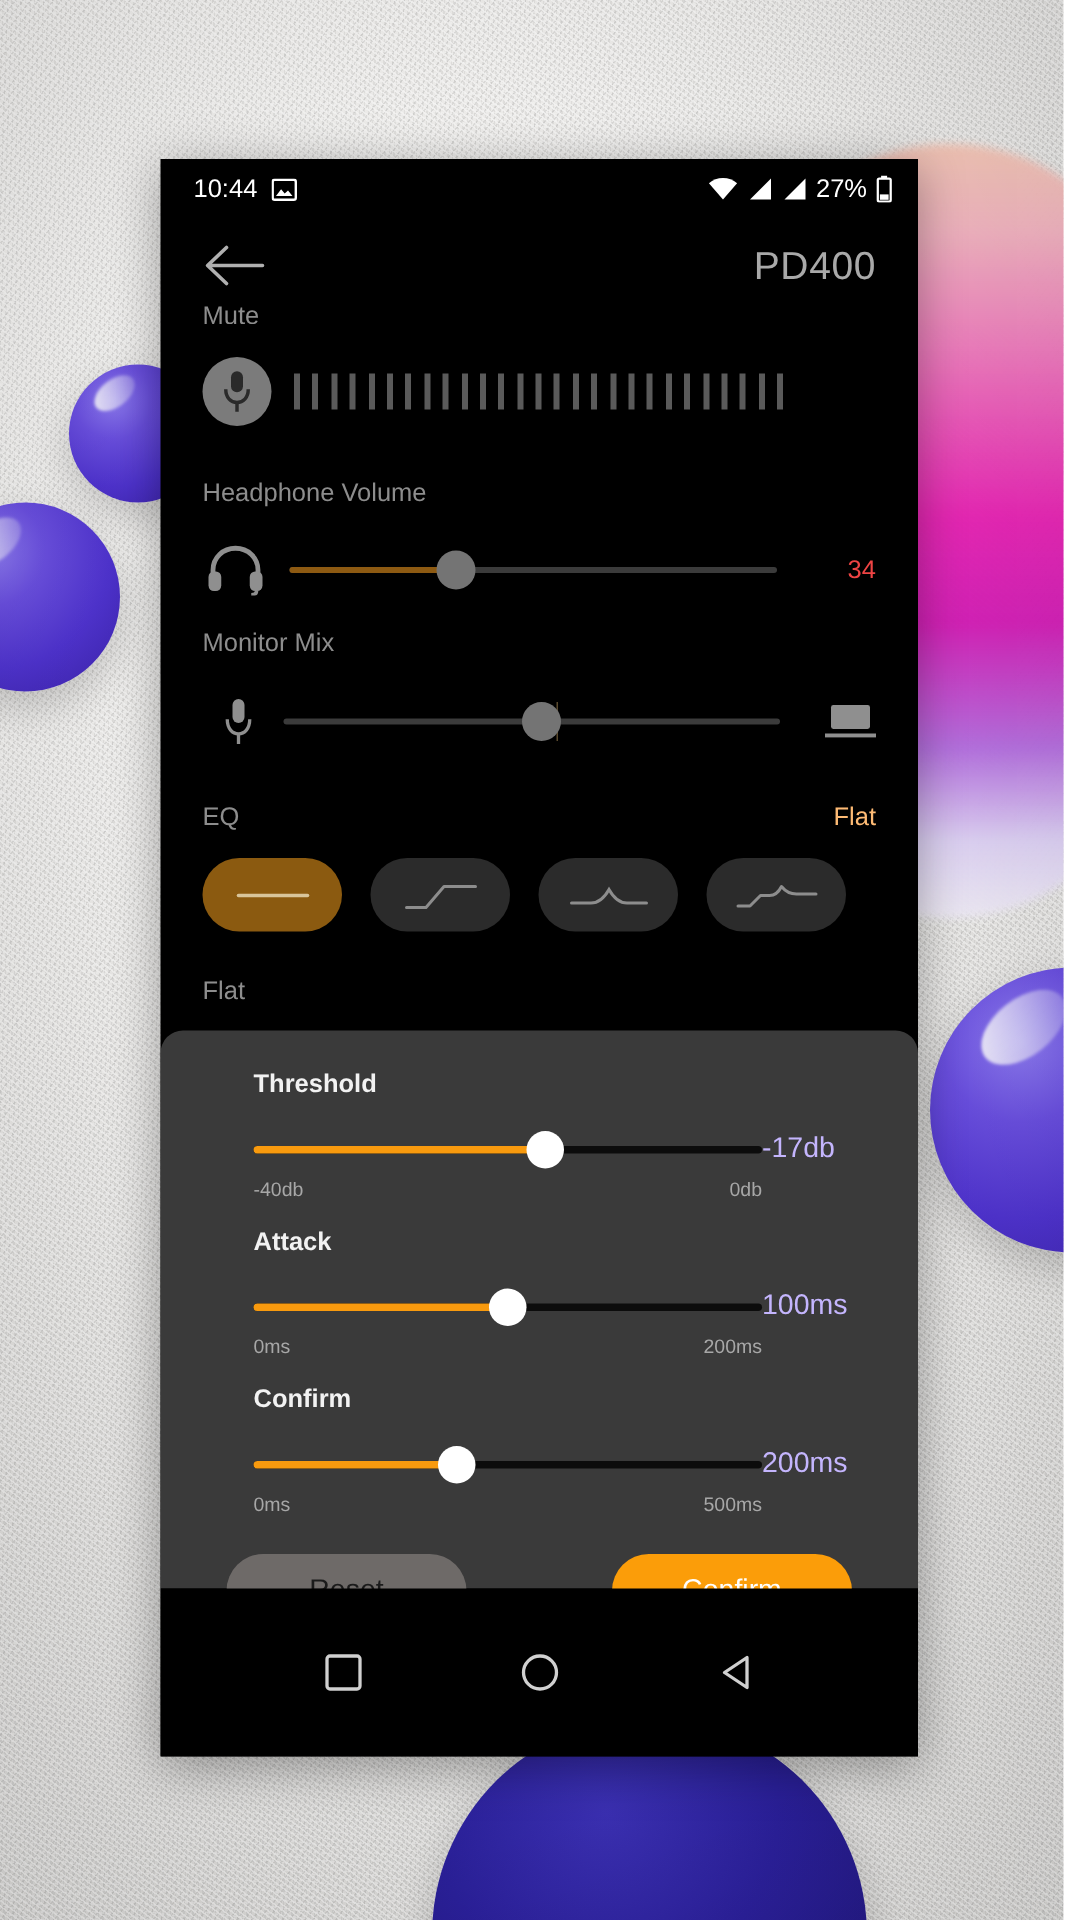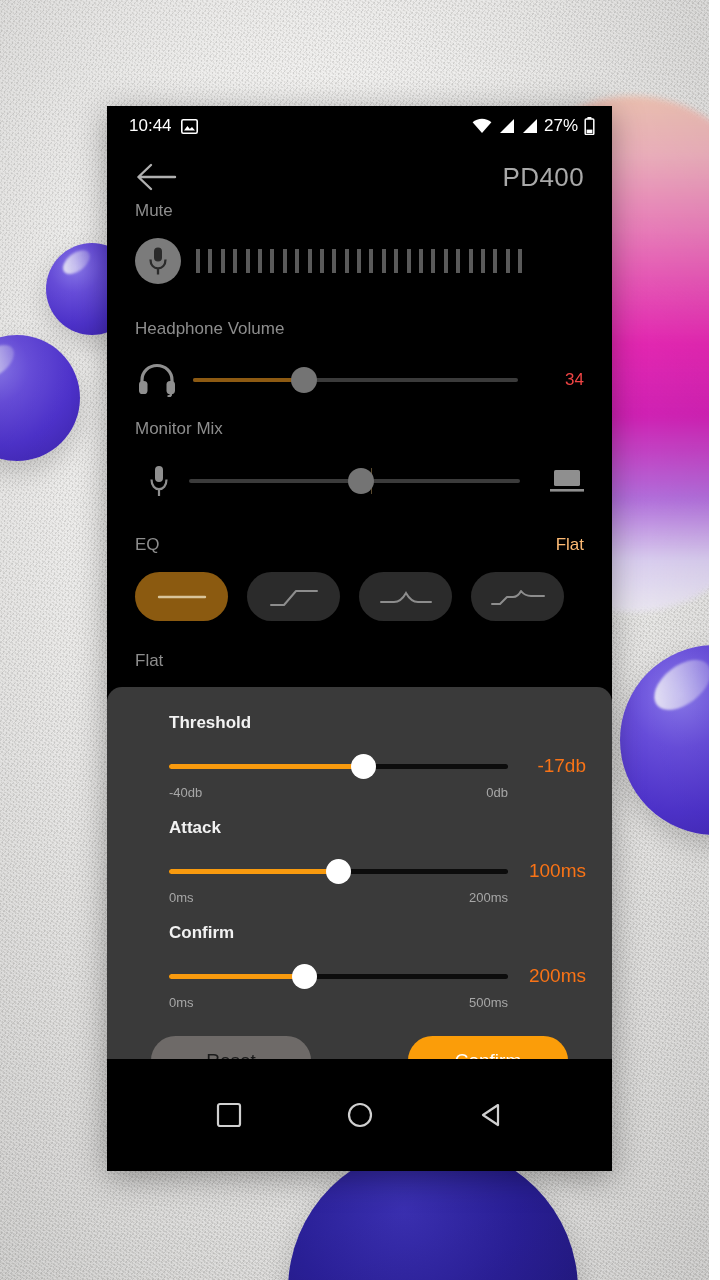--- a/index.html
+++ b/index.html
@@ -245,22 +245,22 @@
     height: 5px; margin-top: -2.5px; border-radius: 3px;
     background: #f89a0e;
   }
   .fslider .thumb {
     position: absolute; top: 50%;
     width: 25px; height: 25px; margin-top: -12.5px; margin-left: -12.5px;
     border-radius: 50%; background: #fff;
     cursor: pointer;
   }
   .field-value {
-    width: 78px; flex: 0 0 auto; text-align: right;
-    color: #f97316; font-size: 19px;
+    width: 78px; flex: 0 0 auto; 
+    color: #c4b5fd; font-size: 19px;
   }
   .minmax {
     display: flex; justify-content: space-between;
     color: #a7a7a7; font-size: 13px;
     margin-top: 6px;
     padding-right: 78px;
   }
   .field + .field { margin-top: 18px; }
 
   

